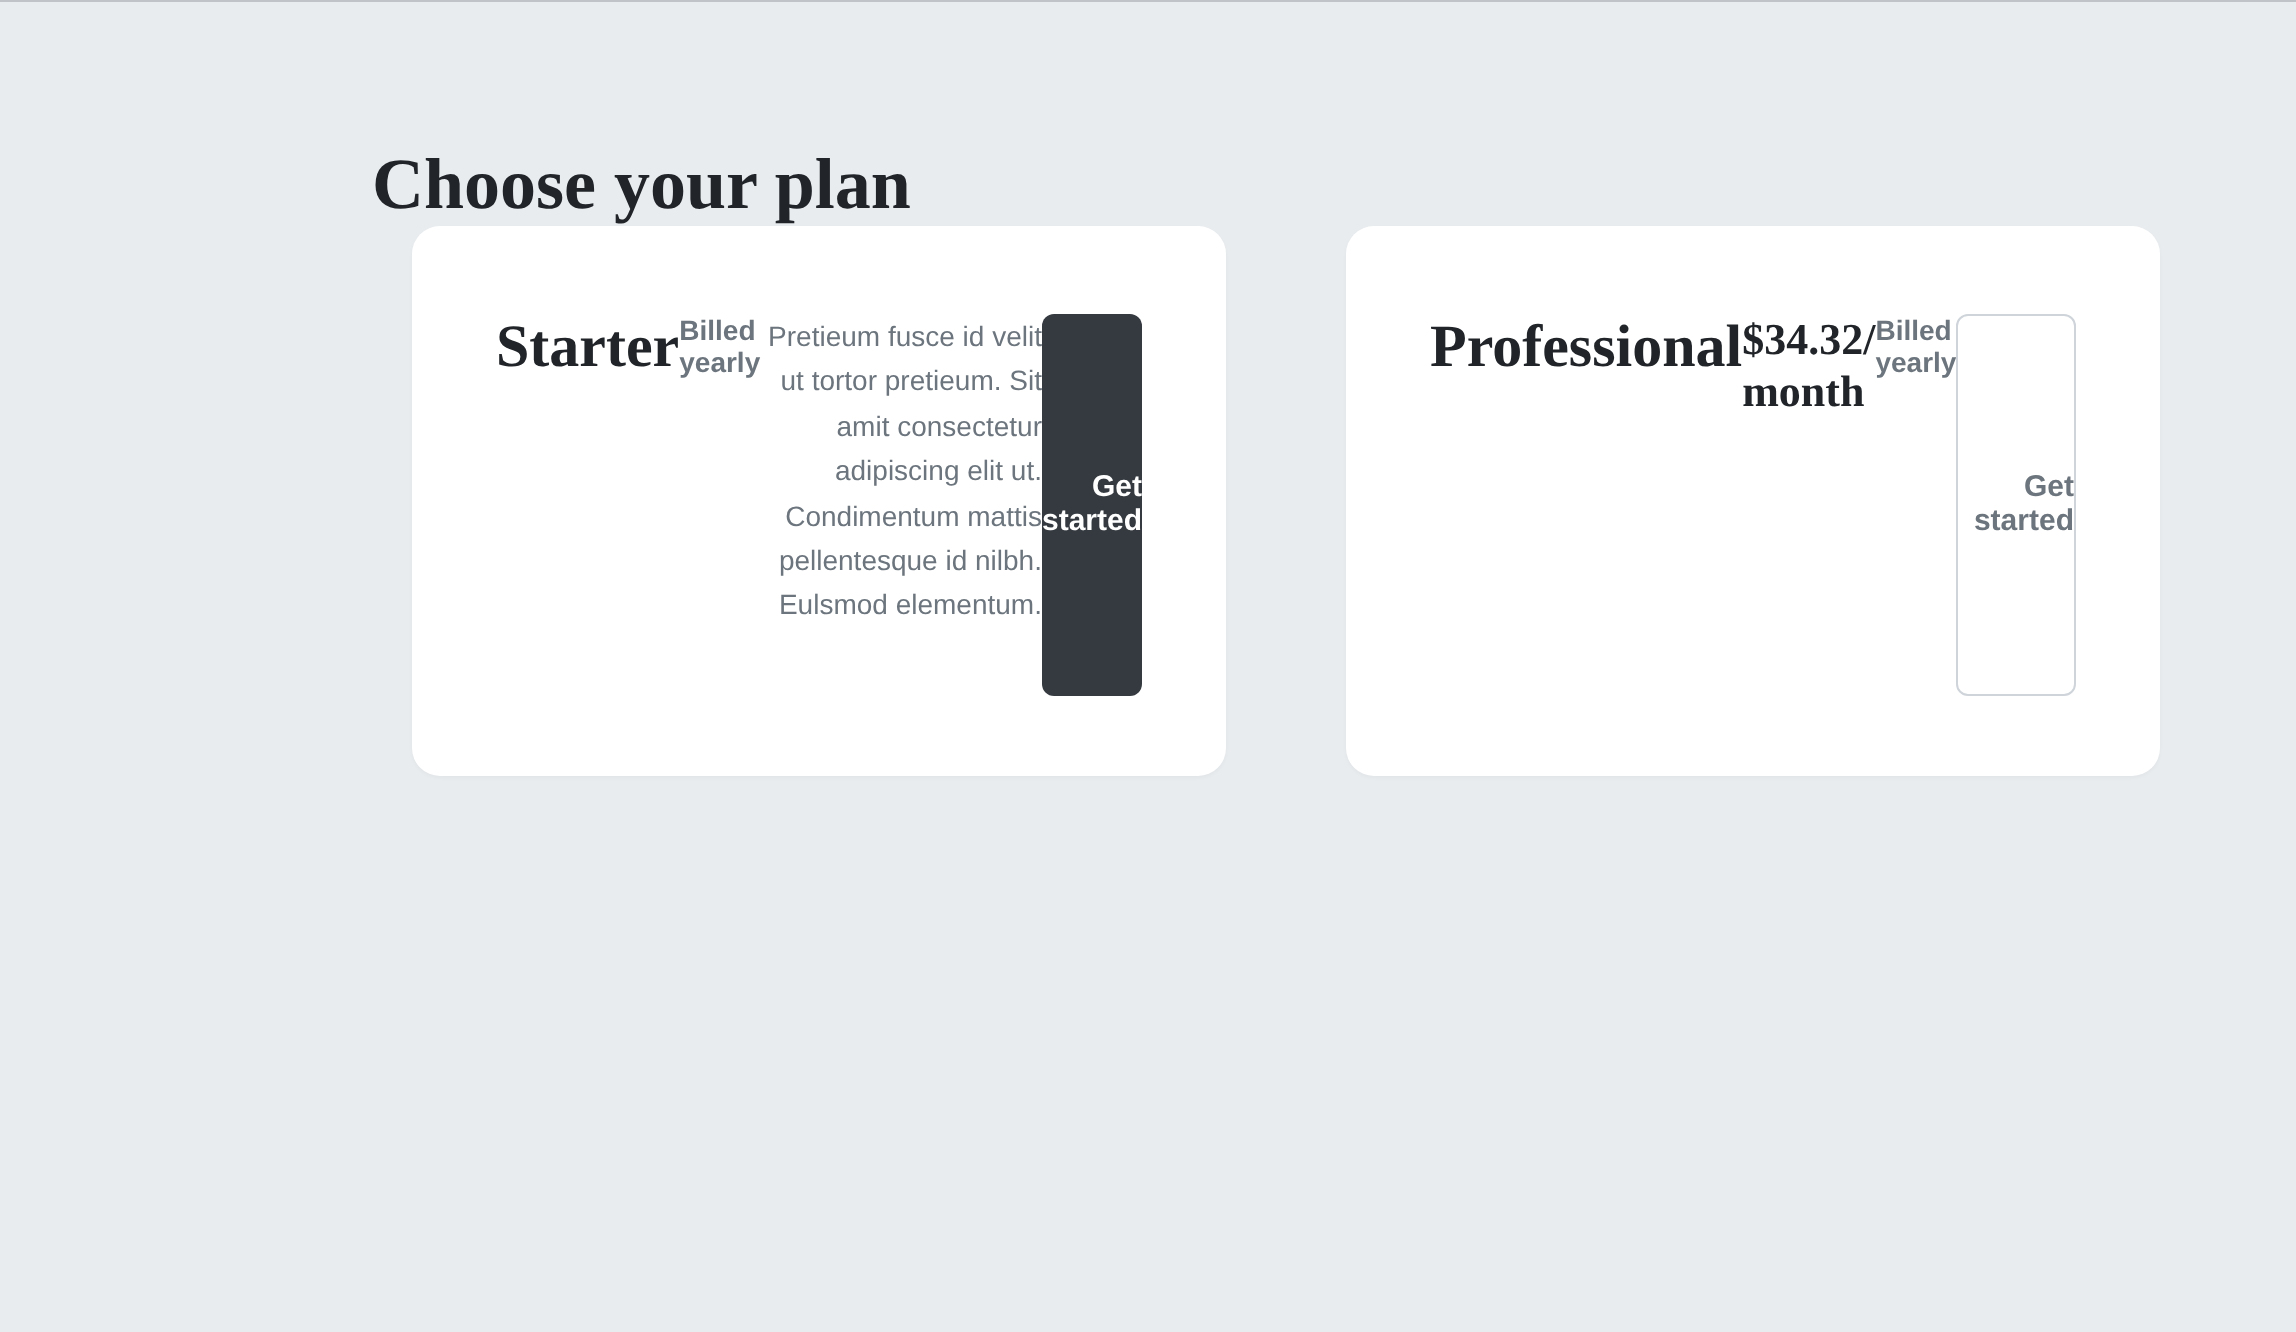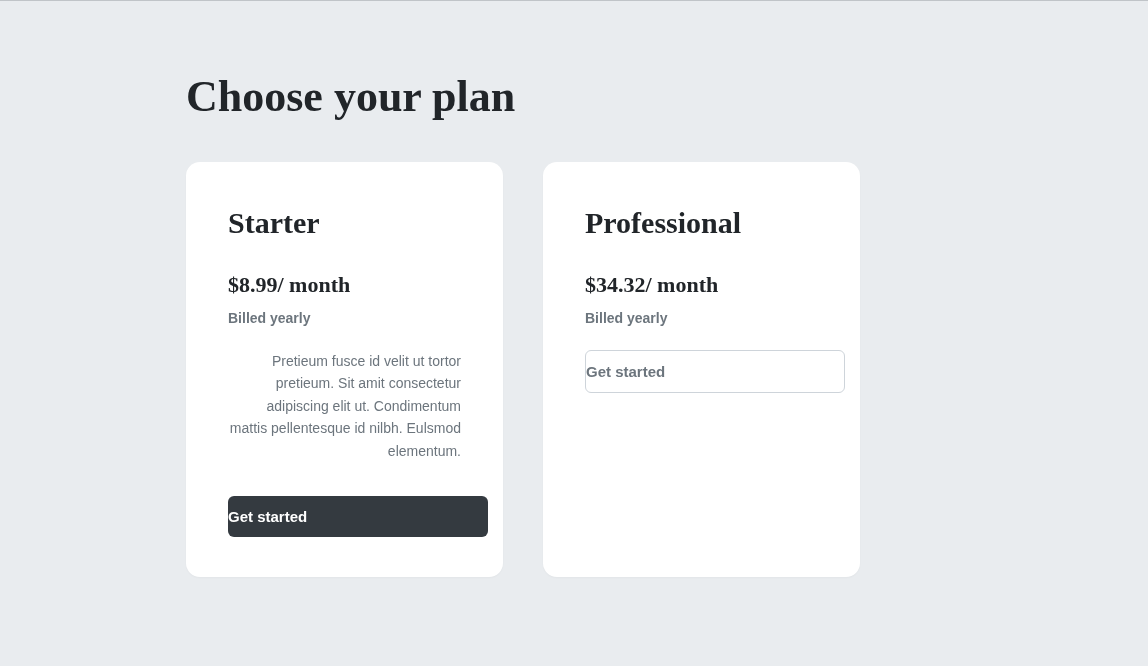--- a/index.html
+++ b/index.html
@@ -13,37 +13,37 @@
       width: 1148px;
       height: 666px;
       border-top: 1px solid #c0c4c8;
       padding: 70px 0 0 0;
     }
     .container {
       max-width: 780px;
       margin: 0 0 0 186px;
     }
     .page-title {
-      font-size: 44px;
+      font-size: 36px;
       font-weight: bold;
       color: #212529;
-      margin-bottom: 40px;
     }
     .plans {
       display: flex;
       gap: 40px;
     }
     .plan-card {
       background: #ffffff;
       border-radius: 14px;
       padding: 44px 42px 40px 42px;
-      width: 317px;
+      width: 407px;
       display: flex;
-      flex-direction: column;
+      flex-direction: row;
       box-shadow: 0 1px 2px rgba(0,0,0,0.03);
+      margin-left: 20px;
     }
     .plan-name {
       font-size: 30px;
       font-weight: bold;
       color: #212529;
       margin-bottom: 32px;
     }
     .plan-price {
       font-size: 22px;
       font-weight: bold;
@@ -68,21 +68,21 @@
     }
     .cta-button {
       font-family: Arial, Helvetica, sans-serif;
       font-size: 15px;
       font-weight: 600;
       padding: 12px 0;
       border-radius: 6px;
       border: none;
       cursor: pointer;
       width: 260px;
-      text-align: left;
+      text-align: right;
     }
     .cta-primary {
       background-color: #343a40;
       color: #ffffff;
     }
     .cta-secondary {
       background-color: #ffffff;
       color: #6c757d;
       border: 1px solid #ced4da;
     }
@@ -90,21 +90,20 @@
 </head>
 <body>
 
 <div class="container">
   <h1 class="page-title">Choose your plan</h1>
 
   <div class="plans">
 
     <div class="plan-card">
       <h2 class="plan-name">Starter</h2>
-      <div class="plan-price">$8.99/ month</div>
       <div class="plan-billing">Billed yearly</div>
       <div class="plan-description">Pretieum fusce id velit ut tortor pretieum. Sit amit consectetur adipiscing elit ut. Condimentum mattis pellentesque id nilbh. Eulsmod elementum.</div>
       <button class="cta-button cta-primary">Get started</button>
     </div>
 
     <div class="plan-card">
       <h2 class="plan-name">Professional</h2>
       <div class="plan-price">$34.32/ month</div>
       <div class="plan-billing">Billed yearly</div>
       <button class="cta-button cta-secondary">Get started</button>

